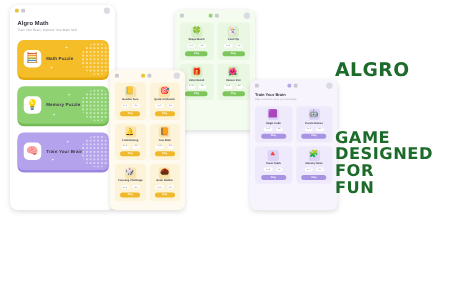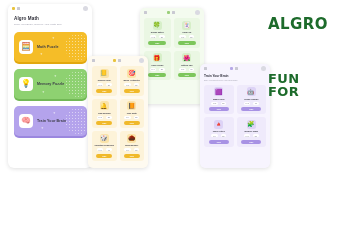--- a/index.html
+++ b/index.html
@@ -68,21 +68,21 @@
   .t-purple {background:#efeafb;}
   .t-purple .mc-ico{background:#ddd3f6;}
   .t-purple .mc-btn{background:#a892e4;}
 
   #phone2{left:140px;top:8px;width:64px;height:96px;background:#f4fbef;}
   #phone3{left:88px;top:56px;width:60px;height:112px;background:#fefaf0;}
   #phone4{left:200px;top:64px;width:70px;height:104px;background:#f7f4fe;}
 
   
   .headline{position:absolute;left:268px;color:#1d6b2b;font-weight:bold;
-            font-family:"DejaVu Sans",sans-serif;letter-spacing:.4px;line-height:1.02;}
+            font-family:"DejaVu Sans",sans-serif;letter-spacing:.4px;line-height:1.02;margin-top:32px;}
   #hl-top{top:17px;font-size:15px;}
   #hl-bot{top:72px;font-size:13px;}
   .hl-line{display:block;}
 </style>
 </head>
 <body>
 
 <div class="stage">
 
   <div class="phone" id="phone1">
@@ -296,17 +296,19 @@
         <div class="mc-btn">Play</div>
       </div>
     </div>
   </div>
 
   <div class="headline" id="hl-top">
     <span class="hl-line">ALGRO</span>
   </div>
 
   <div class="headline" id="hl-bot">
+    <span class="hl-line">GAME</span>
+    <span class="hl-line">DESIGNED</span>
+    <span class="hl-line">FOR</span>
     <span class="hl-line">FUN</span>
-    <span class="hl-line">FOR</span>
   </div>
 
 </div>
 
 </body></html>

